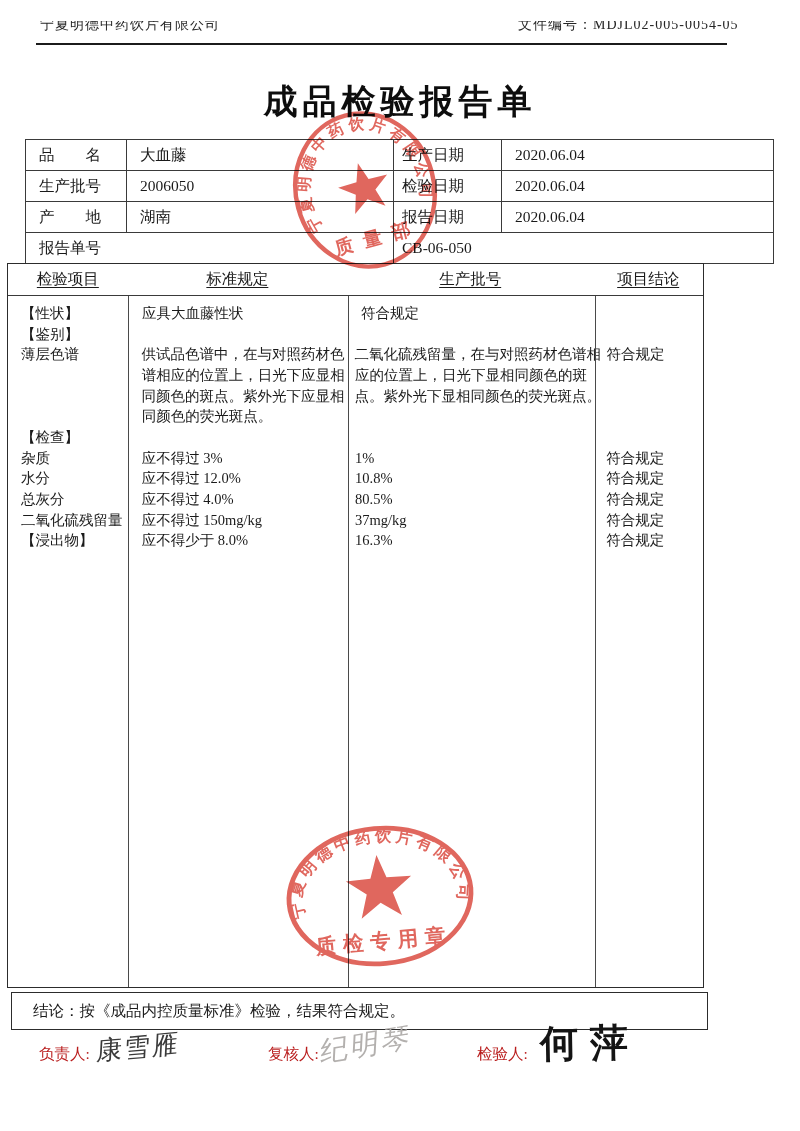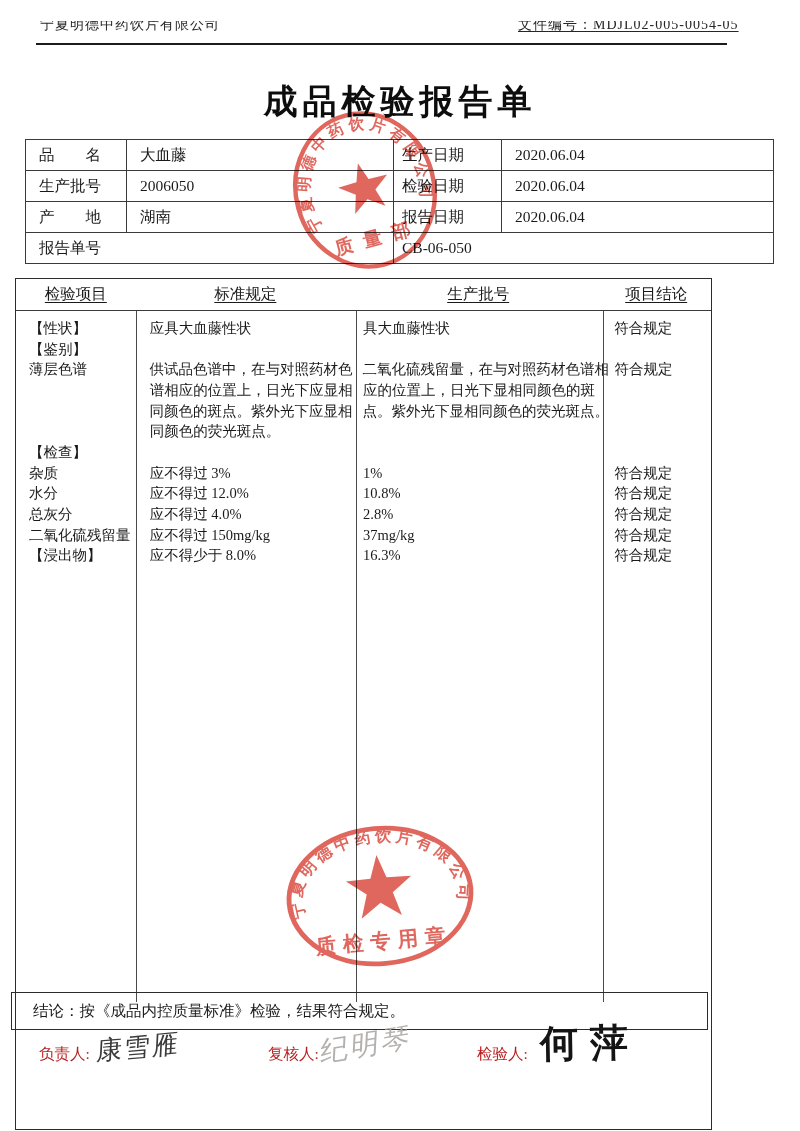--- a/index.html
+++ b/index.html
@@ -10,34 +10,34 @@
     font-family:"Liberation Serif","DejaVu Serif",serif;
     color:#1a1a1a;
     overflow:hidden;
     margin:0 auto;
   }
   
   .hdr-clip{position:absolute;top:21px;height:17px;overflow:hidden;}
   .hdr-clip .inner{display:block;font-size:14px;line-height:21px;margin-top:-7px;color:#262626;letter-spacing:1px;white-space:nowrap;}
   .hdr-left{left:40px;width:230px;}
   .hdr-right{left:518px;width:260px;}
-  .hdr-right .inner{text-decoration:underline;text-underline-offset:2px;}
+  .hdr-right .inner{text-underline-offset:2px;}
   .hdr-rule{position:absolute;top:43px;left:36px;width:691px;height:2px;background:#1b1b1b;}
   
   .title{position:absolute;top:79px;left:0;width:800px;text-align:center;
          font-size:34px;font-weight:bold;letter-spacing:5px;color:#0d0d0d;}
   
   .info-table{position:absolute;left:25px;top:139px;width:697px;border-collapse:collapse;table-layout:fixed;}
   .info-table td{border:1px solid #3a3a3a;height:30px;font-size:15.5px;padding:0 0 0 13px;vertical-align:middle;white-space:nowrap;}
   .info-table{border:1.5px solid #2c2c2c;}
   .col-l1{width:87px;}.col-v1{width:253px;}.col-l2{width:99px;}.col-v2{width:258px;}
   .info-table td.lbl2{padding-left:8px;}
   
-  .main-table{position:absolute;left:15px;top:263px;width:697px;height:852px;
-              border:1.5px solid #2c2c2c;box-sizing:border-box;margin-top:15px;}
+  .main-table{position:absolute;left:7px;top:263px;width:697px;height:725px;
+              border:1.5px solid #2c2c2c;box-sizing:border-box;}
   .mt-header{display:flex;height:32px;border-bottom:1px solid #3a3a3a;box-sizing:border-box;}
   .mt-header .hcell{display:flex;align-items:center;justify-content:center;
                     font-size:15.5px;box-sizing:border-box;}
   .mt-header .hcell span{text-decoration:underline;text-underline-offset:3px;}
   .hc1{width:120px;}.hc2{width:220px;}.hc3{width:247px;}.hc4{width:110px;}
   .mt-body{position:relative;height:684px;padding-top:7px;box-sizing:content-box;}
   .vline{position:absolute;top:0;bottom:0;width:1px;background:#4a4a4a;}
   .vl1{left:120px;}.vl2{left:340px;}.vl3{left:587px;}
   .bline{display:flex;height:20.7px;align-items:center;}
   .bline .bcell{font-size:14.5px;white-space:nowrap;overflow:visible;box-sizing:border-box;}
@@ -123,21 +123,20 @@
         </div>
     </div>
     <div class="mt-body">
       <div class="vline vl1"></div>
       <div class="vline vl2"></div>
       <div class="vline vl3"></div>
 
       <div class="bline">
           <span class="bcell b1">【性状】</span>
           <span class="bcell b2">应具大血藤性状</span>
-          <span class="bcell b3">具大血藤性状</span>
           <span class="bcell b4">符合规定</span>
         </div>
       <div class="bline">
           <span class="bcell b1">【鉴别】</span>
           <span class="bcell b2"></span>
           <span class="bcell b3"></span>
           <span class="bcell b4"></span>
         </div>
       <div class="bline">
           <span class="bcell b1">薄层色谱</span>
@@ -177,21 +176,21 @@
         </div>
       <div class="bline">
           <span class="bcell b1">水分</span>
           <span class="bcell b2">应不得过 12.0%</span>
           <span class="bcell b3">10.8%</span>
           <span class="bcell b4">符合规定</span>
         </div>
       <div class="bline">
           <span class="bcell b1">总灰分</span>
           <span class="bcell b2">应不得过 4.0%</span>
-          <span class="bcell b3">2.8%</span>
+          <span class="bcell b3">80.5%</span>
           <span class="bcell b4">符合规定</span>
         </div>
       <div class="bline">
           <span class="bcell b1">二氧化硫残留量</span>
           <span class="bcell b2">应不得过 150mg/kg</span>
           <span class="bcell b3">37mg/kg</span>
           <span class="bcell b4">符合规定</span>
         </div>
       <div class="bline">
           <span class="bcell b1">【浸出物】</span>

